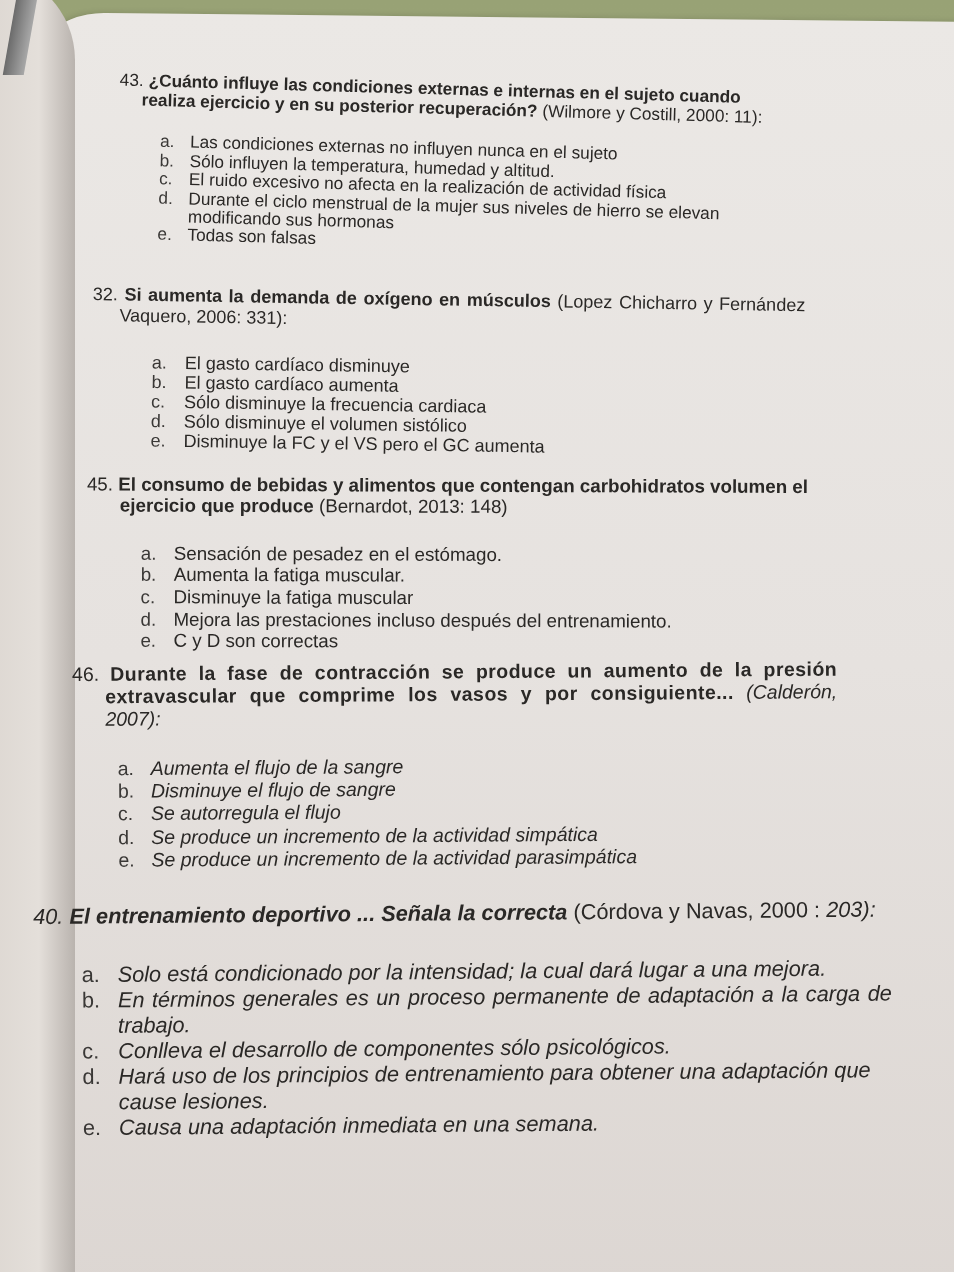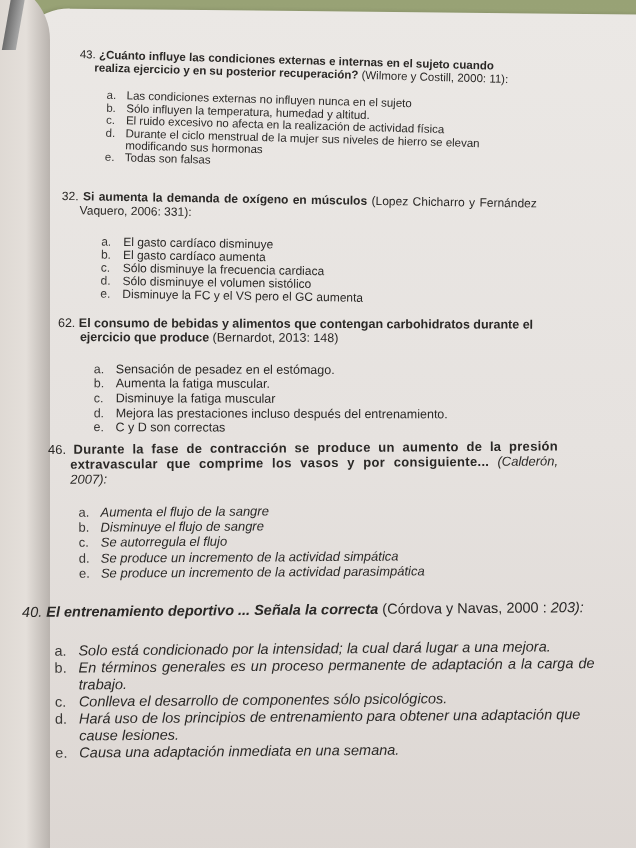--- a/index.html
+++ b/index.html
@@ -192,22 +192,22 @@
         </li>
       <li class="opt">
           <span class="opt-letter">e.</span>
           <span class="opt-text">Disminuye la FC y el VS pero el GC aumenta</span>
         </li>
     </ul>
   </div>
 
   <div class="q" id="q45">
     <div class="q-head">
-      <span class="q-num">62.</span>
-      <span class="q-bold">El consumo de bebidas y alimentos que contengan carbohidratos durante el ejercicio que produce</span><span class="q-cite"> (Bernardot, 2013: 148)</span>
+      <span class="q-num">45.</span>
+      <span class="q-bold">El consumo de bebidas y alimentos que contengan carbohidratos volumen el ejercicio que produce</span><span class="q-cite"> (Bernardot, 2013: 148)</span>
     </div>
     <ul class="opts">
       <li class="opt">
           <span class="opt-letter">a.</span>
           <span class="opt-text">Sensación de pesadez en el estómago.</span>
         </li>
       <li class="opt">
           <span class="opt-letter">b.</span>
           <span class="opt-text">Aumenta la fatiga muscular.</span>
         </li>

